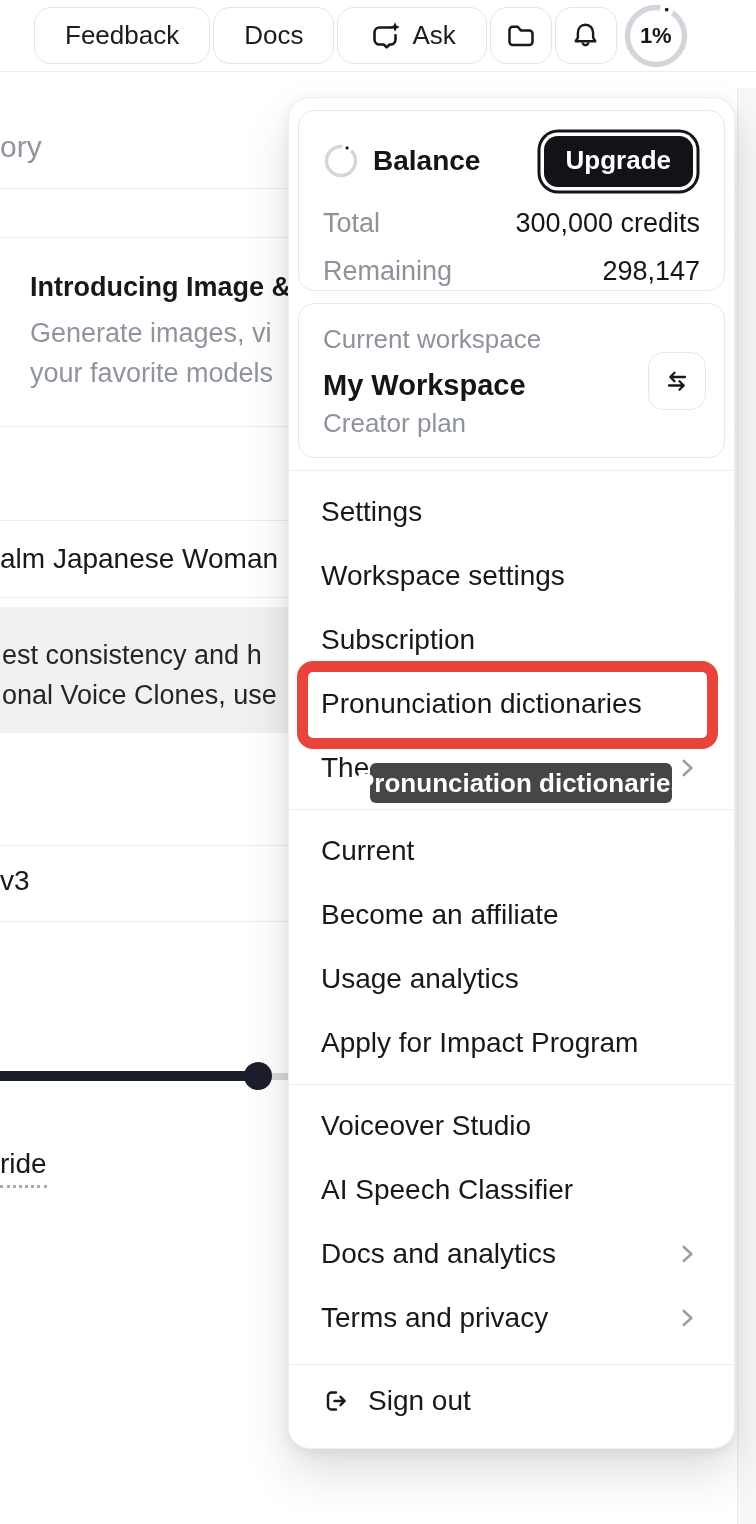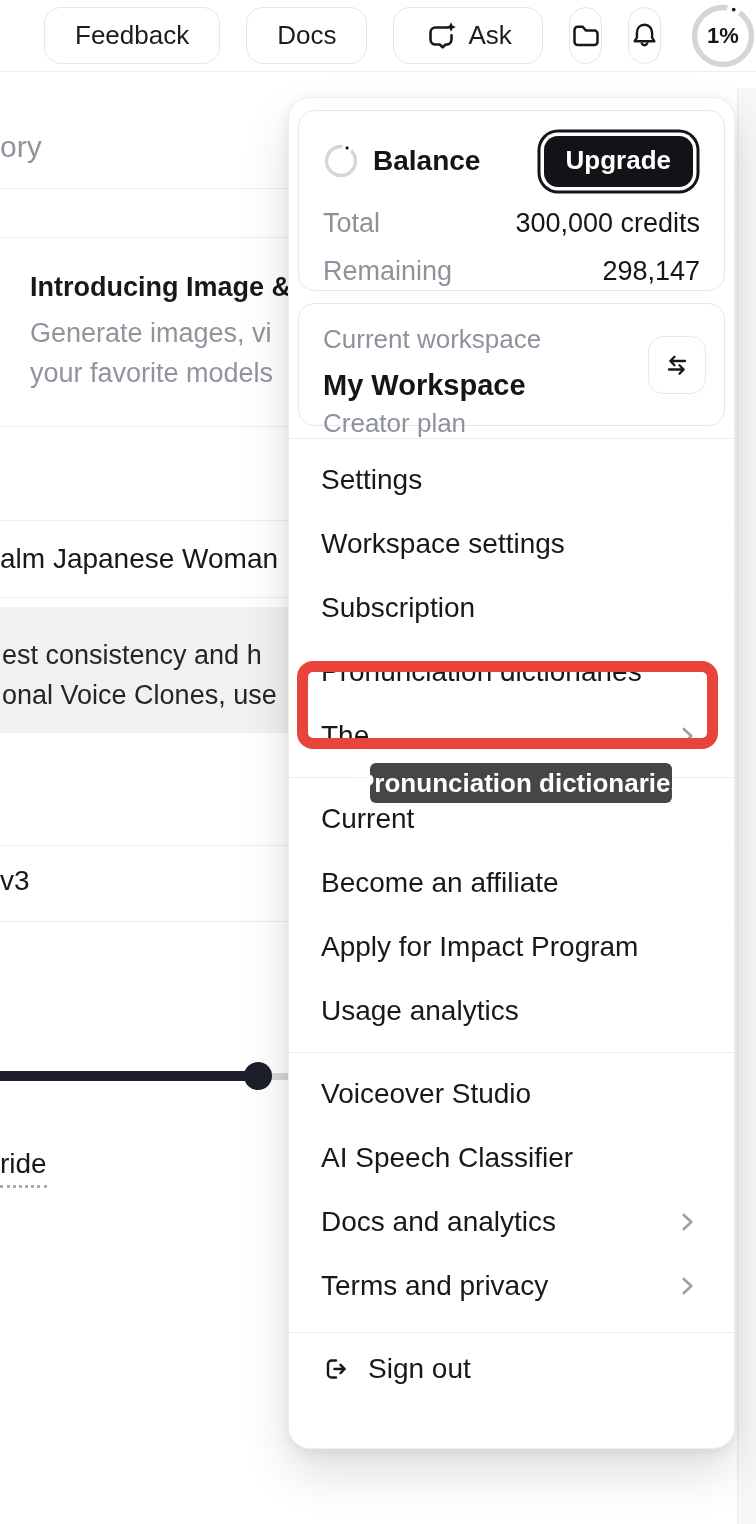--- a/index.html
+++ b/index.html
@@ -8,21 +8,21 @@
     position: relative;
     background: #ffffff;
     font-family: "Liberation Sans", sans-serif;
     color: #17181c;
     overflow: hidden;
   }
   
   .topbar {
     position:absolute; left:0; top:0; width:756px; height:72px;
     background:#fff; border-bottom:1px solid #ededef;
-    display:flex; align-items:center; gap:26px; padding-left:44px;
+    display:flex; align-items:center; gap:3px; padding-left:34px;
     z-index:5;
   }
   .pill {
     height:57px; border:1.5px solid #e5e6e9; border-radius:17px; background:#fff;
     font-size:26px; font-weight:500; color:#1b1c20;
     display:flex; align-items:center; justify-content:center; gap:12px;
     padding:0 30px; cursor:pointer;
   }
   .pill.icon-only { width:62px; padding:0; }
   .usage-ring { width:66px; height:66px; position:relative; margin-left:3px; cursor:pointer; }
@@ -65,21 +65,21 @@
   .upgrade-btn {
     margin-left:auto; margin-right:7px;
     background:#121316; color:#fff; font-size:26px; font-weight:600;
     padding:9px 22px 11px; border-radius:14px; border:none; cursor:pointer;
     box-shadow: 0 0 0 3.5px #fff, 0 0 0 6.5px #131417;
     font-family:"Liberation Sans",sans-serif;
   }
   .bal-row { display:flex; justify-content:space-between; align-items:baseline; margin-top:17px; }
   .bal-label { font-size:27px; color:#8d929b; }
   .bal-value { font-size:27px; font-weight:500; color:#141517; }
-  .card-workspace { height:123px; padding:20px 24px; position:relative; }
+  .card-workspace { height:155px; padding:20px 24px; position:relative; }
   .ws-label { font-size:26px; color:#8d929b; }
   .ws-name { font-size:29px; font-weight:700; color:#141517; margin-top:14px; }
   .ws-plan { font-size:26px; color:#8d929b; margin-top:6px; }
   .ws-switch {
     position:absolute; right:18px; top:50%; transform:translateY(-50%);
     width:58px; height:58px; border:1.5px solid #e7e8eb; border-radius:15px;
     background:#fff; display:flex; align-items:center; justify-content:center; cursor:pointer;
   }
   .menu-divider { height:1px; background:#ededef; }
   .menu-divider.after-cards { margin-top:12px; }
@@ -239,24 +239,24 @@
   <div class="menu-divider"></div>
 
   <div class="menu-group">
     <div class="menu-item">
       <span>Current</span>
     </div>
     <div class="menu-item">
       <span>Become an affiliate</span>
     </div>
     <div class="menu-item">
+      <span>Usage analytics</span>
+    </div>
+    <div class="menu-item">
       <span>Apply for Impact Program</span>
-    </div>
-    <div class="menu-item">
-      <span>Usage analytics</span>
     </div>
   </div>
 
   <div class="menu-divider"></div>
 
   <div class="menu-group g3">
     <div class="menu-item">
       <span>Voiceover Studio</span>
     </div>
     <div class="menu-item">

